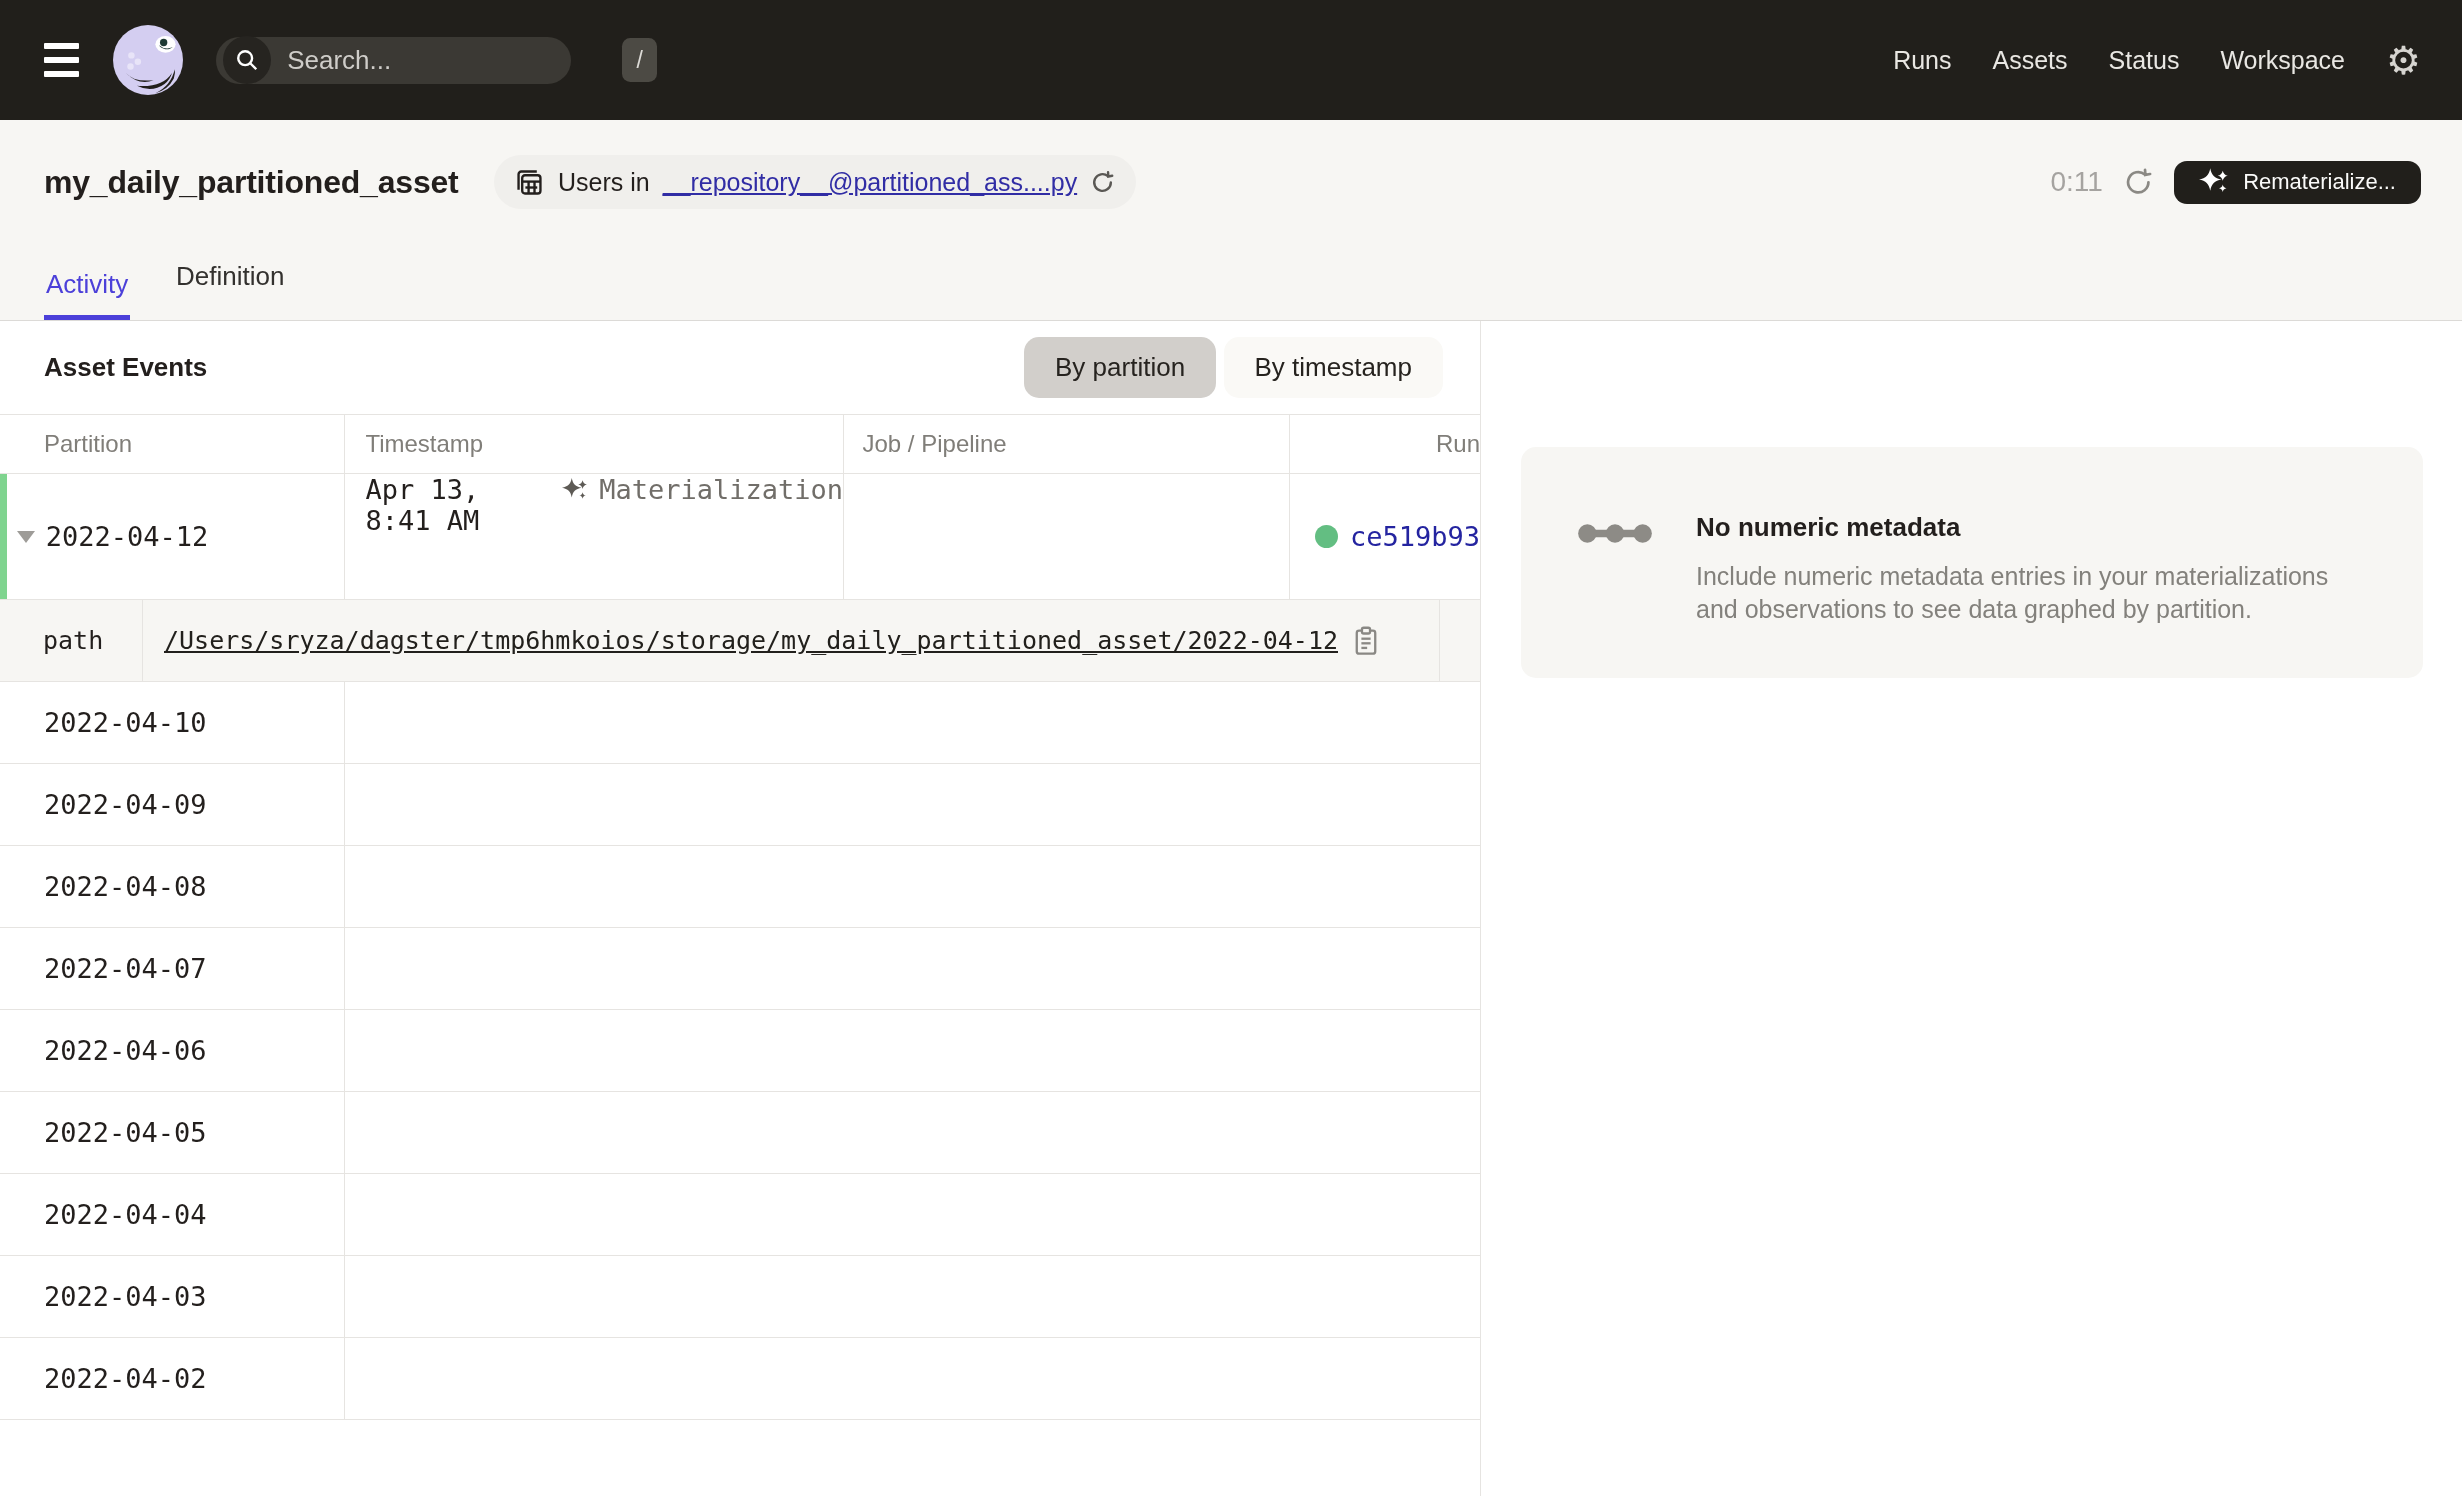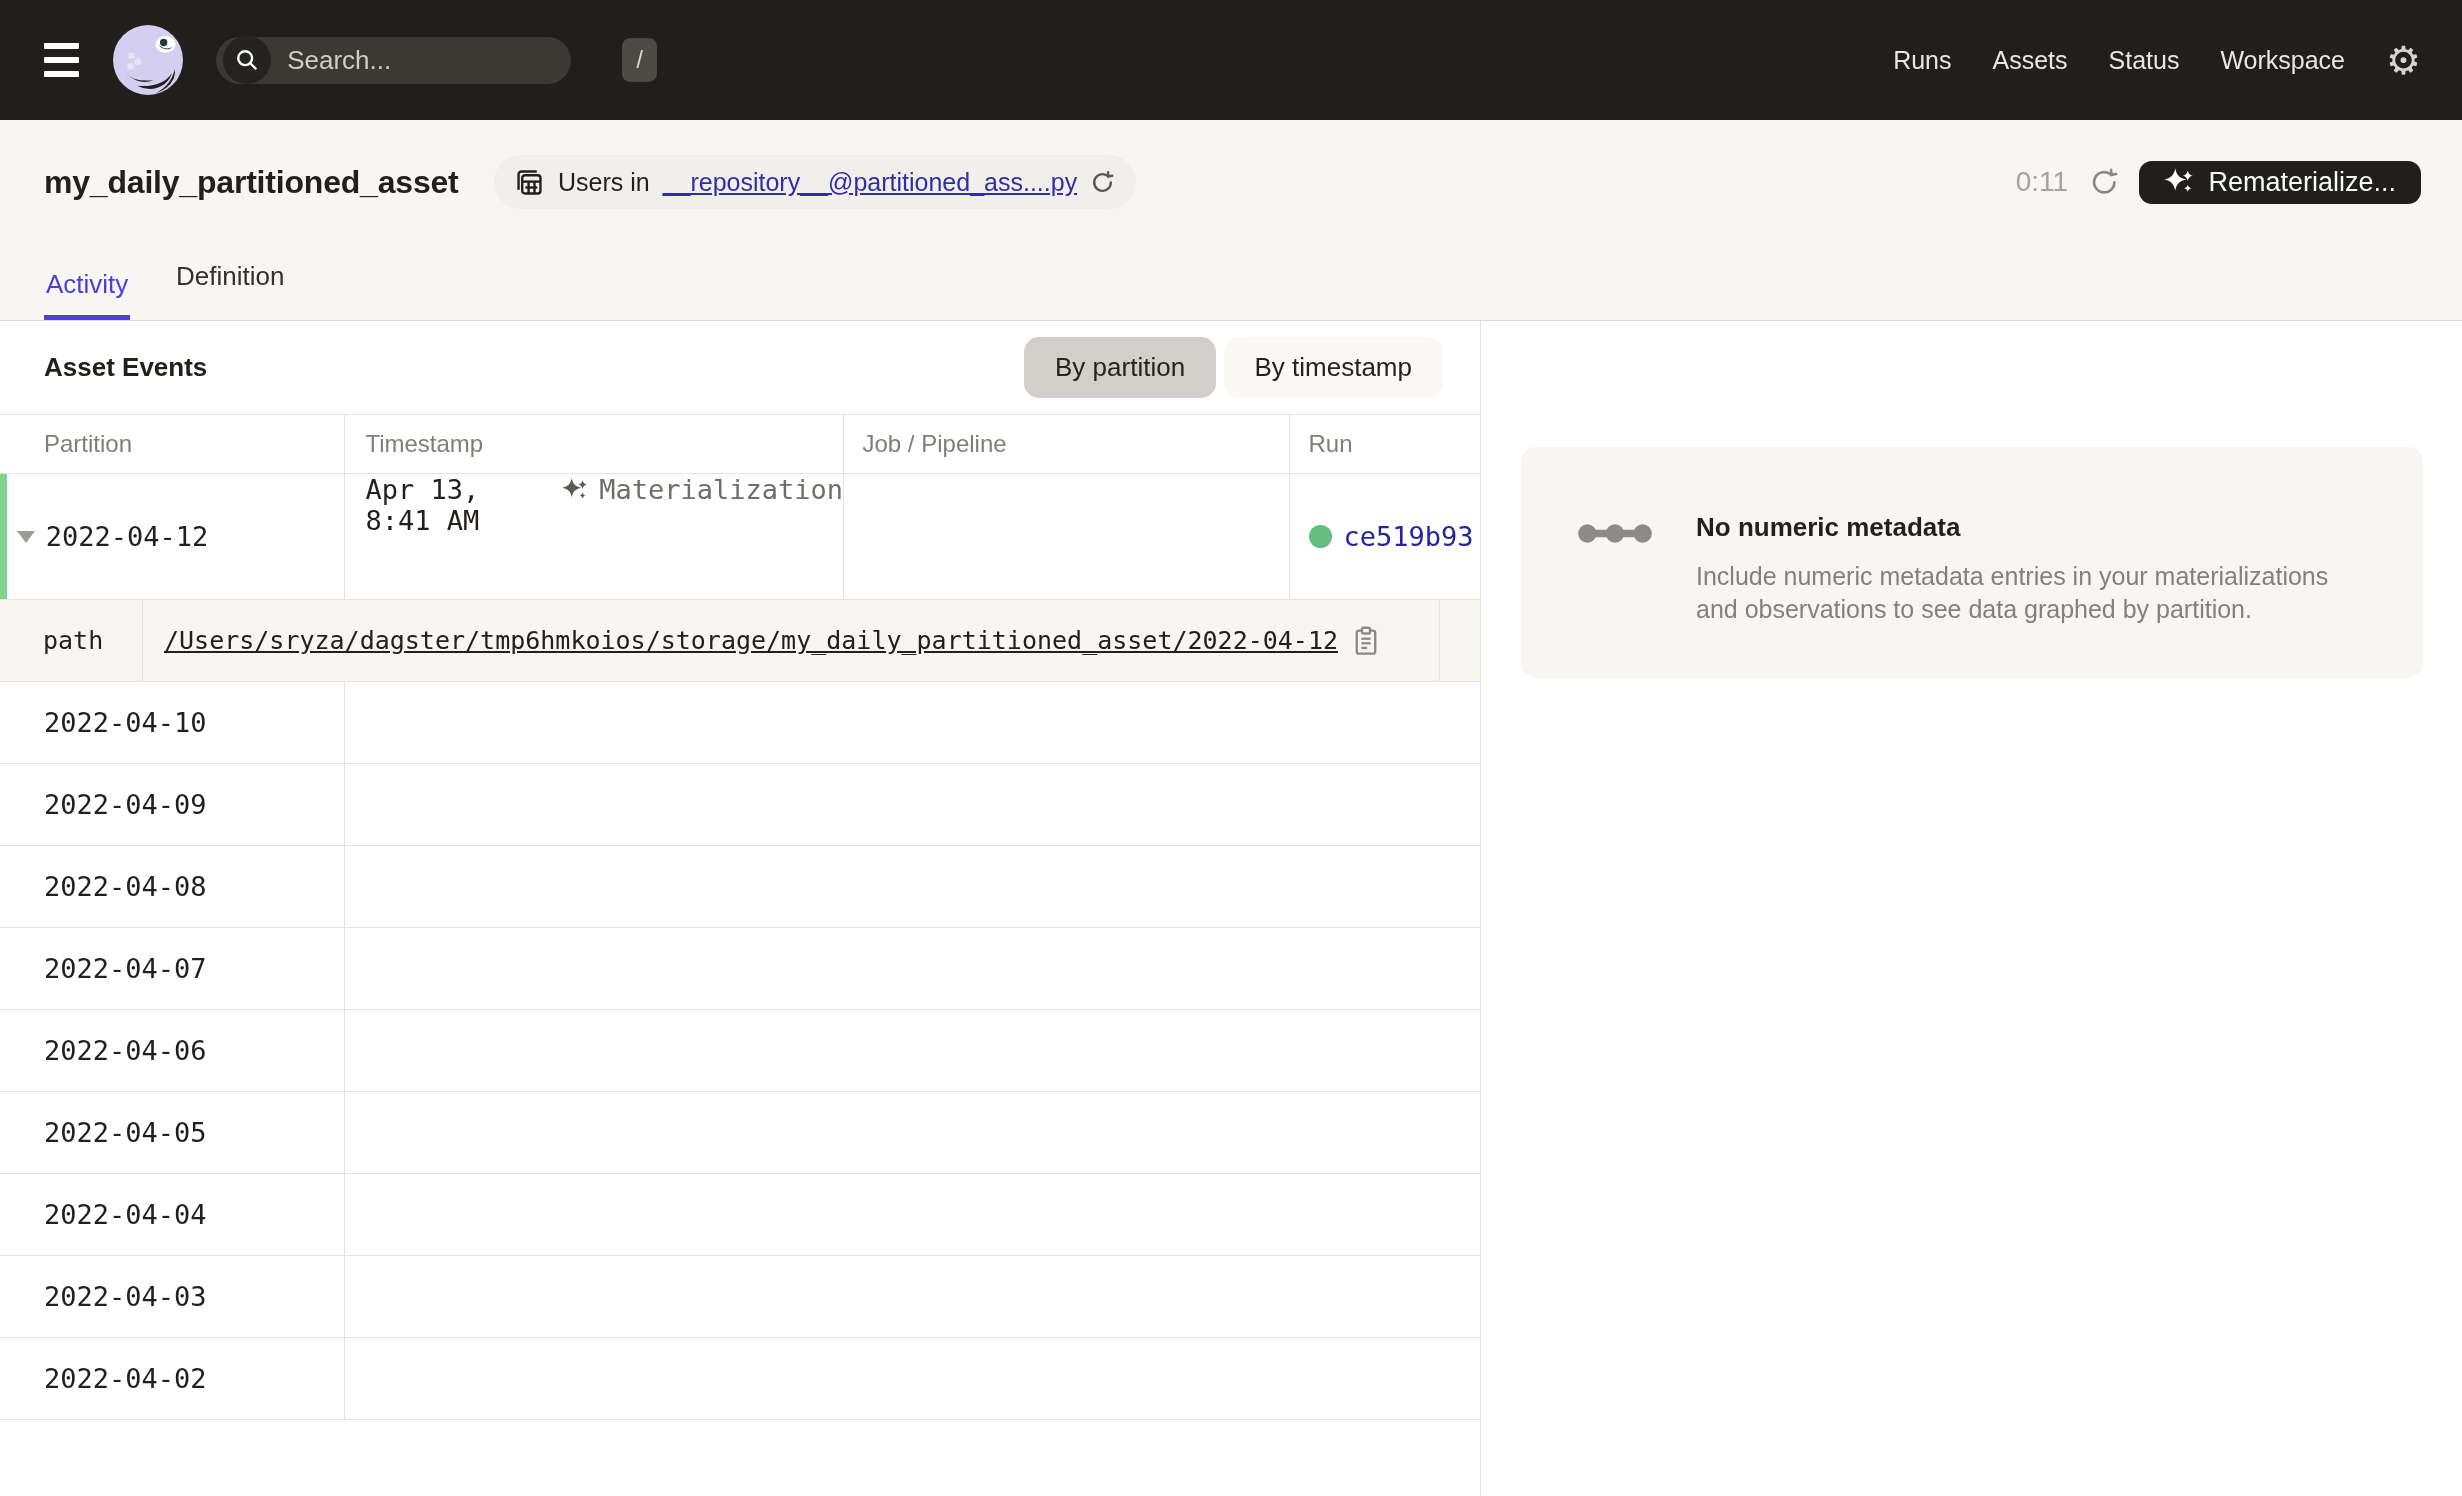--- a/index.html
+++ b/index.html
@@ -45,21 +45,21 @@
   .page-header{height:201px;background:var(--header-bg);border-bottom:1.9px solid var(--border-dark);position:relative;}
   .header-row{display:flex;align-items:center;padding:35px 41px 0 44px;}
   .page-title{font-size:32px;font-weight:700;letter-spacing:-0.2px;}
   .asset-badge{display:flex;align-items:center;gap:13px;background:#f0efec;border-radius:27px;height:54px;padding:0 20.4px;margin-left:35px;}
   .asset-badge .badge-label{font-size:25px;color:var(--text);}
   .asset-badge a{font-size:25px;color:#312da5;text-decoration:underline;cursor:pointer;}
   .badge-refresh{background:none;border:none;cursor:pointer;display:flex;align-items:center;color:#5a5854;}
   .header-right{margin-left:auto;display:flex;align-items:center;gap:20.4px;}
   .timer{font-size:28px;color:#a5a3a0;}
   .hdr-refresh{background:none;border:none;cursor:pointer;display:flex;align-items:center;color:#8b8984;}
-  .remat-btn{display:flex;align-items:center;gap:14px;height:43px;padding:0 25px;background:var(--topbar-bg);color:#fafaf9;font-size:27px;font-weight:500;border:none;border-radius:13px;cursor:pointer;font-family:"Liberation Sans",sans-serif;}
+  .remat-btn{display:flex;align-items:center;gap:14px;height:43px;padding:0 25px;background:var(--topbar-bg);color:#fafaf9;font-size:22px;font-weight:500;border:none;border-radius:13px;cursor:pointer;font-family:"Liberation Sans",sans-serif;}
   .tabs{position:absolute;left:44px;bottom:0;display:flex;gap:44px;}
   .tab{position:relative;background:none;border:none;cursor:pointer;font-size:26px;padding:0 1.9px 20.4px 1.9px;color:#33312e;font-family:"Liberation Sans",sans-serif;}
   .tab.active{color:var(--accent);font-weight:500;margin-top:16px;}
   .tab.active::after{content:"";position:absolute;left:0;right:0;bottom:0;height:4.6px;background:var(--accent);}
 
   
   .content{display:flex;height:1176px;}
   .left-pane{width:1481px;border-right:1.9px solid var(--border);background:#fff;flex:0 0 auto;}
   .right-pane{flex:1;background:#fff;}
 
@@ -70,21 +70,21 @@
   .toggle-btn.selected{background:var(--toggle-sel);}
   .toggle-btn.unselected{background:var(--toggle-unsel);}
 
   
   .evt-table{border-top:1.9px solid var(--border);}
   .thead{display:flex;height:59px;border-bottom:1.9px solid var(--border);align-items:center;}
   .th{font-size:24px;color:var(--muted);}
   .col1{width:345px;padding-left:44px;border-right:1.9px solid var(--border);height:100%;display:flex;align-items:center;}
   .col2{width:499px;padding-left:20.4px;border-right:1.9px solid var(--border);height:100%;display:flex;align-items:center;}
   .col3{width:446px;padding-left:18.5px;border-right:1.9px solid var(--border);height:100%;display:flex;align-items:center;}
-  .col4{flex:1;padding-left:18.5px;height:100%;display:flex;align-items:center;}
+  .col4{flex:1;padding-left:18.5px;height:100%;display:flex;align-items:center;justify-content:flex-end;}
 
   .row-expanded{display:flex;height:126px;position:relative;border-bottom:1.9px solid var(--border);}
   .row-expanded::before{content:"";position:absolute;left:0;top:0;bottom:0;width:7.4px;background:var(--green-bar);}
   .row-expanded .col1{padding-left:16.7px;}
   .caret{width:0;height:0;border-left:9.3px solid transparent;border-right:9.3px solid transparent;border-top:12px solid #9e9c98;margin-right:11px;cursor:pointer;flex:0 0 auto;}
   .part-text{font-size:27px;color:var(--text);}
   .ts-cell{align-items:flex-start !important;justify-content:center;gap:13px;}
   .ts-line{font-size:27px;color:var(--text);}
   .evt-line{display:flex;align-items:center;gap:11px;font-size:27px;color:var(--mono-muted);}
   .run-cell{gap:12px;}

